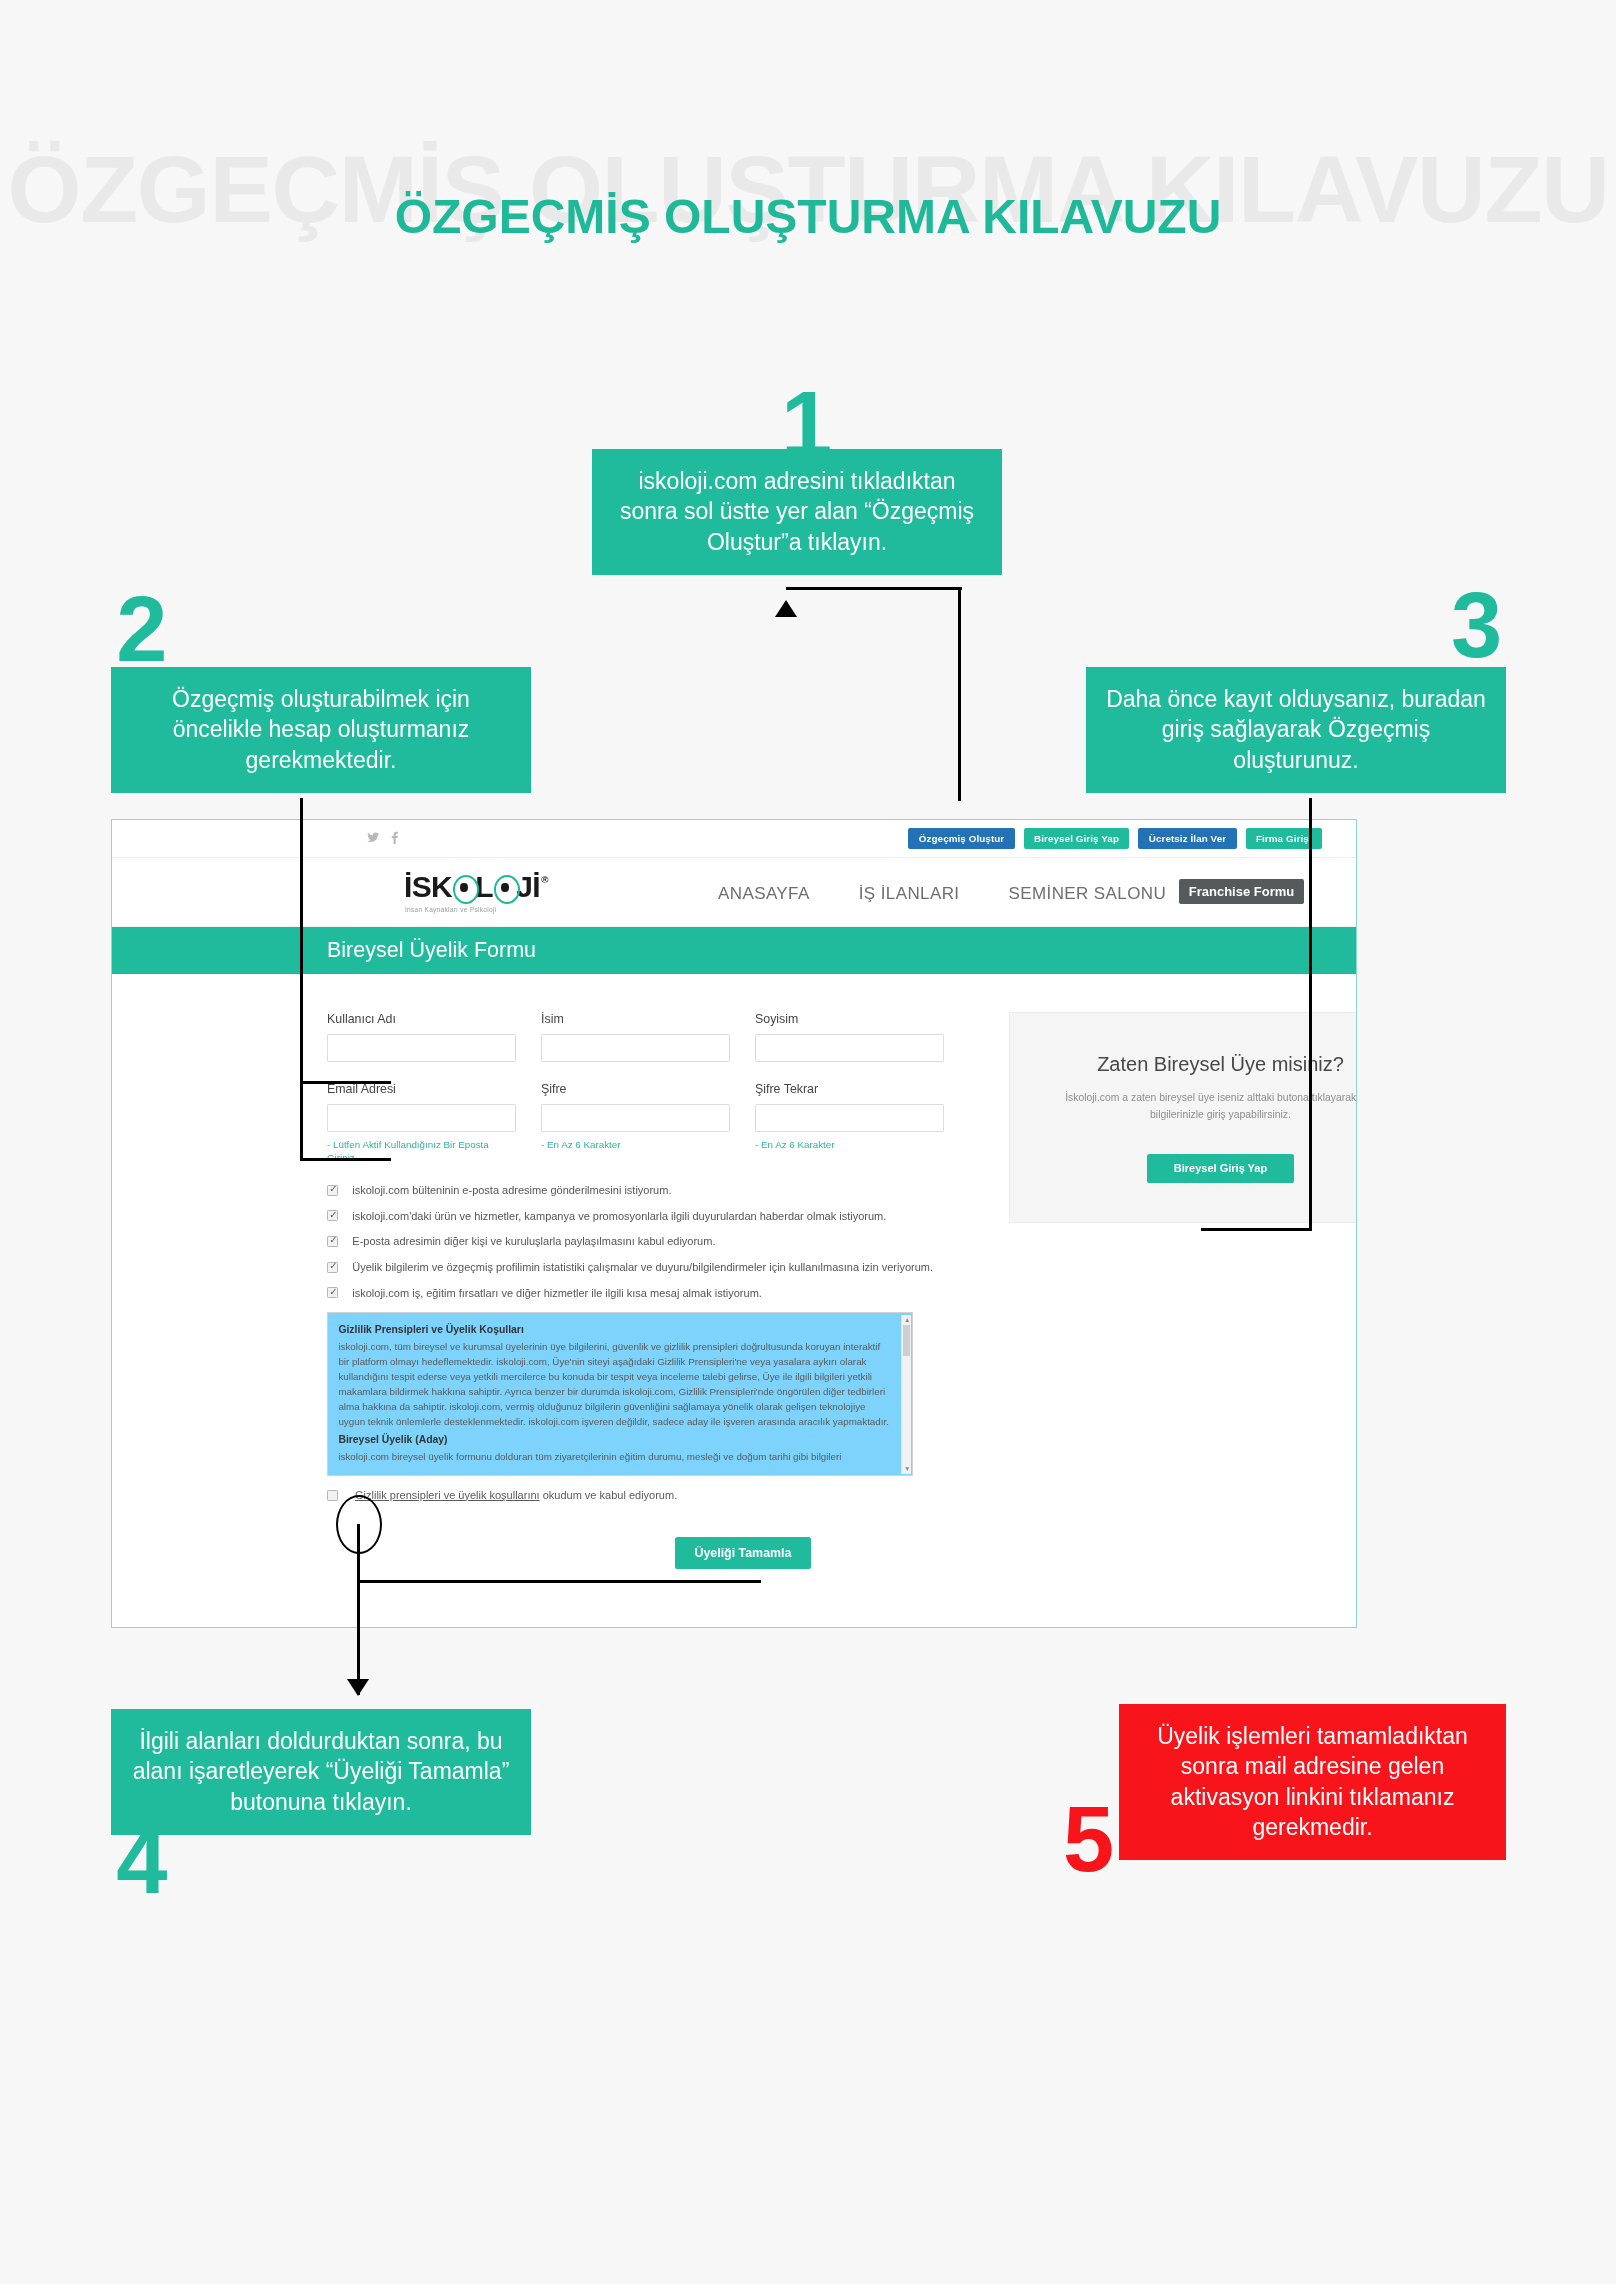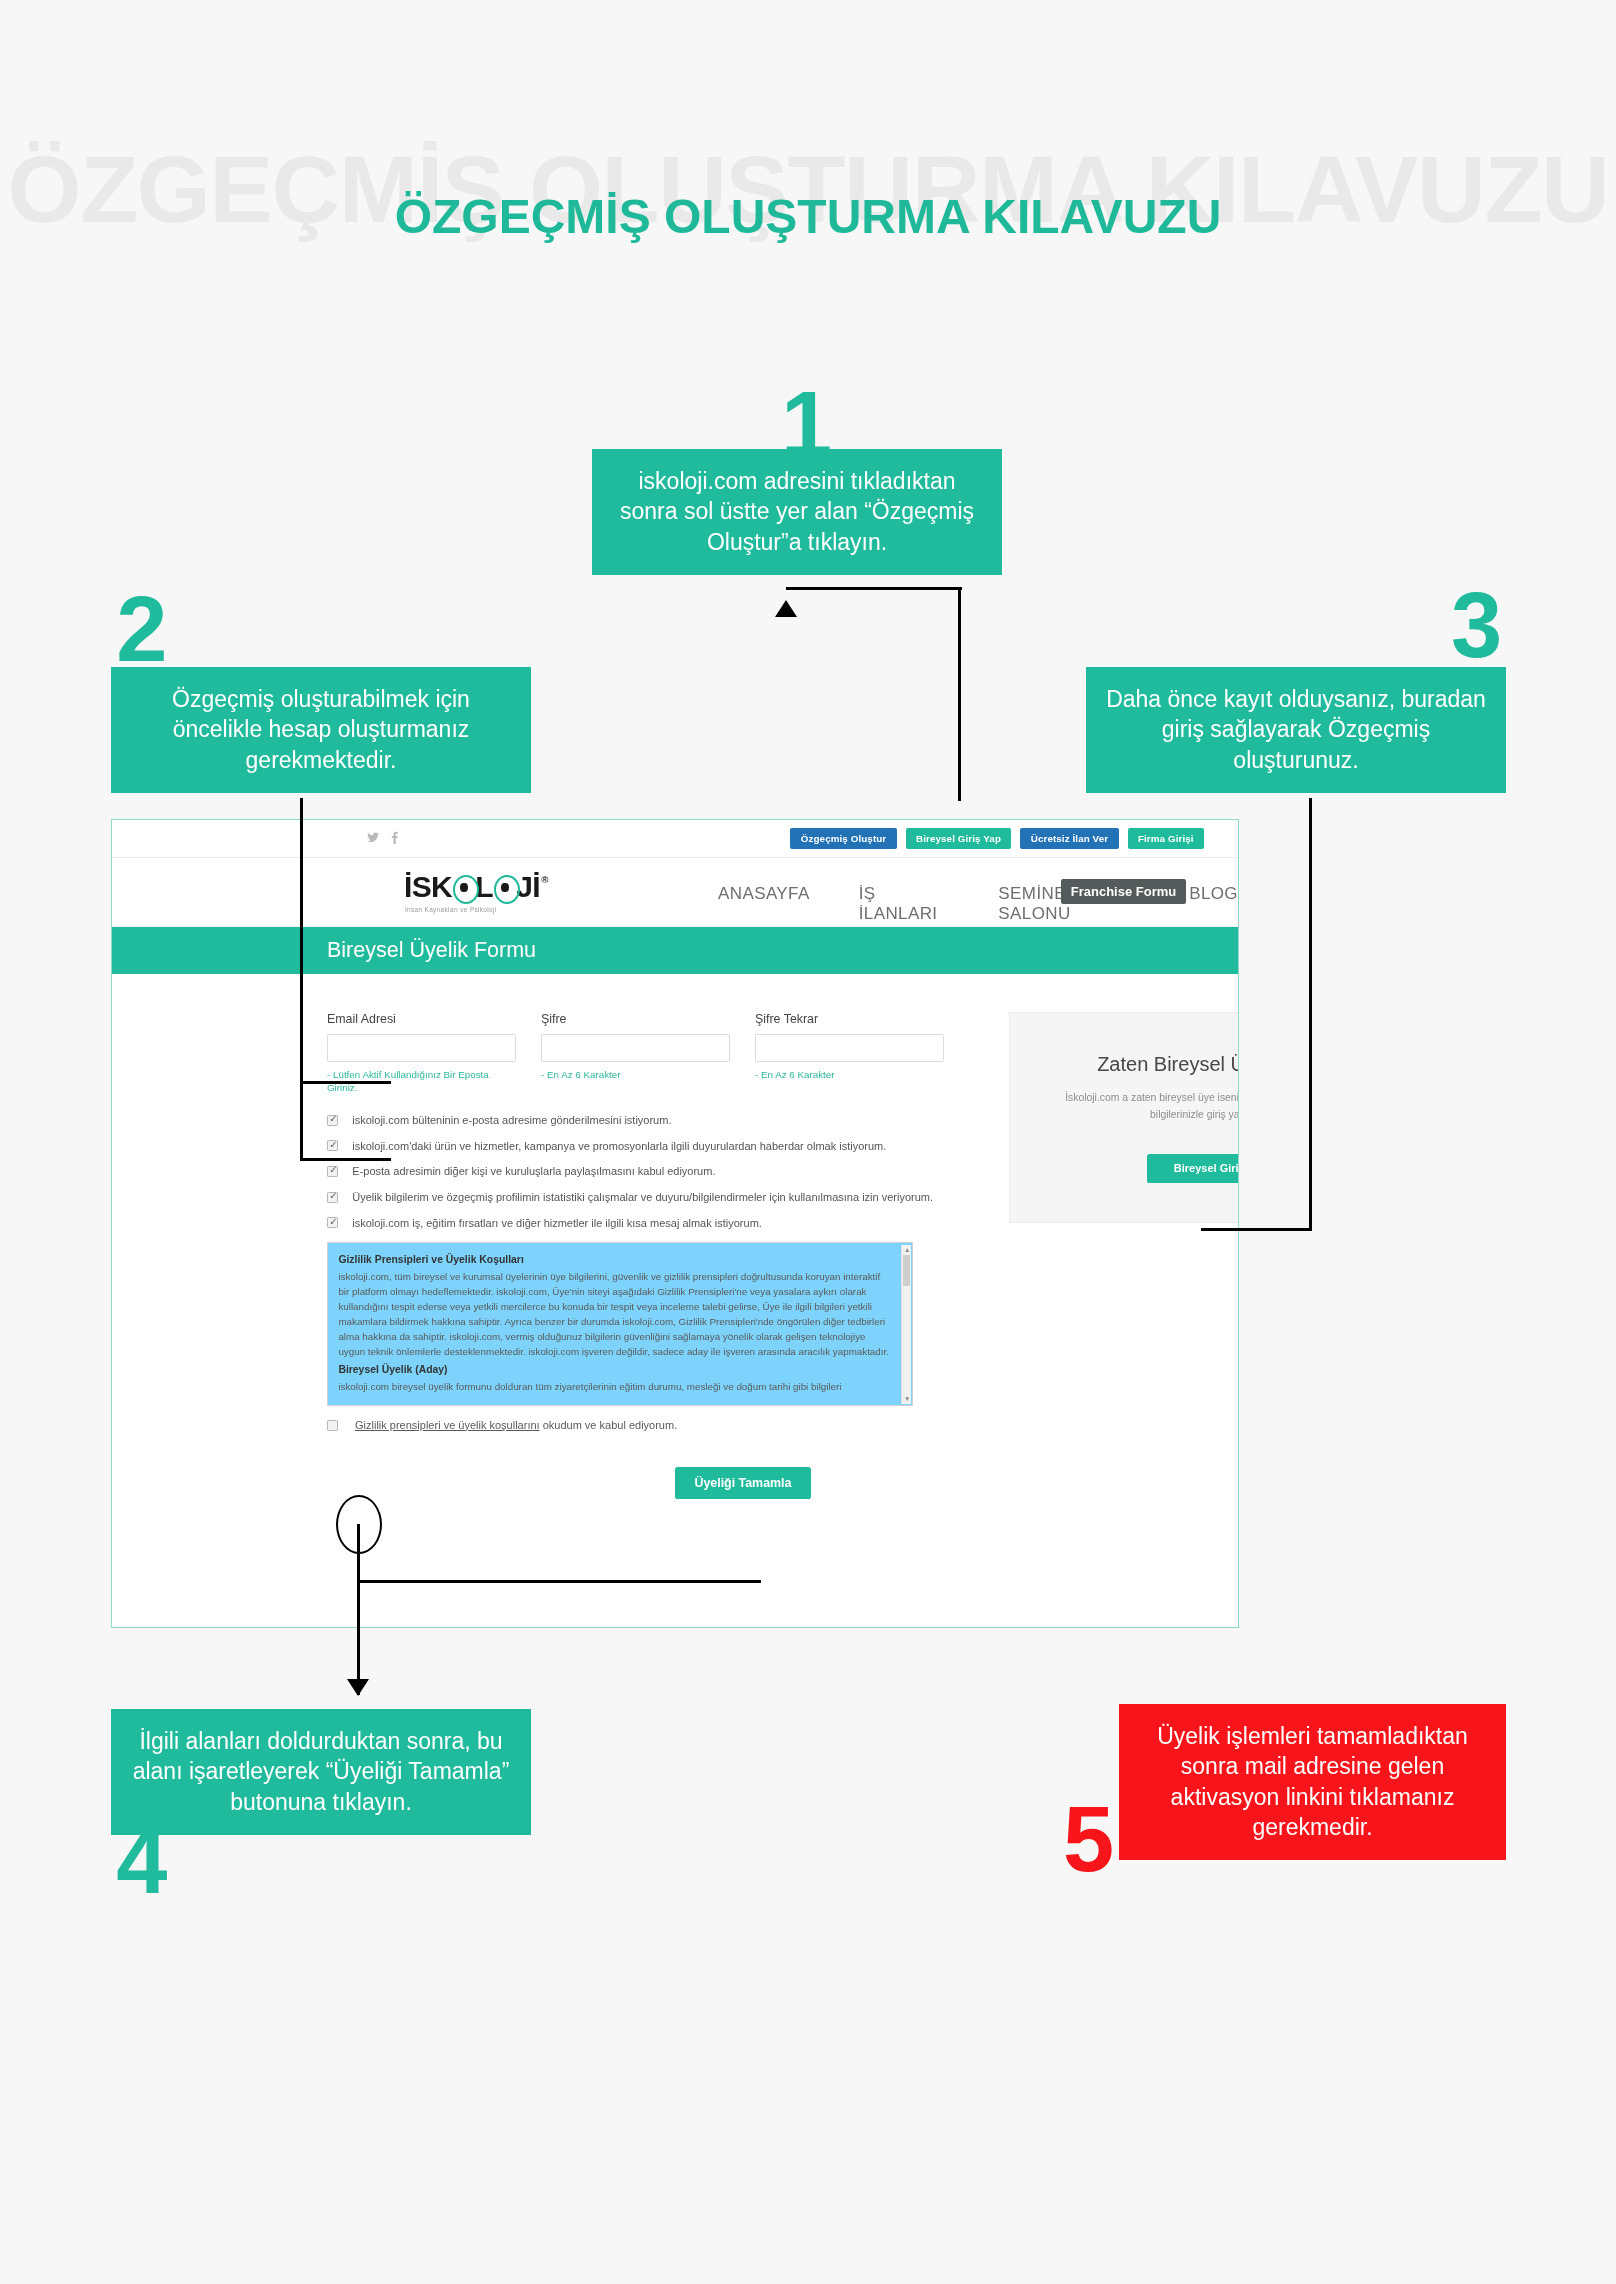--- a/index.html
+++ b/index.html
@@ -97,21 +97,21 @@
     position: absolute;
     border: 2.6px solid #000;
     border-radius: 50%;
     z-index: 6;
   }
 
   
   #site {
     position: absolute;
     left: 111px; top: 819px;
-    width: 1128px; height: 809px;
+    width: 1246px; height: 809px;
     background: #ffffff;
     border: 1.3px solid #8fd9cb;
     overflow: hidden;
   }
   .site-topbar {
     height: 38px;
     border-bottom: 0.7px solid #eee;
     position: relative;
     background: #fff;
   }
@@ -424,20 +424,34 @@
         <span>BLOG</span>
       </div>
       <div class="franchise">Franchise Formu</div>
     </div>
 
     <div class="page-banner">Bireysel Üyelik Formu</div>
 
     <div class="site-body">
       <div class="form-col">
 
+        <div class="field-row">
+          <div class="field">
+            <span class="lbl">Kullanıcı Adı</span>
+            <div class="inp"></div>
+          </div>
+          <div class="field">
+            <span class="lbl">İsim</span>
+            <div class="inp"></div>
+          </div>
+          <div class="field">
+            <span class="lbl">Soyisim</span>
+            <div class="inp"></div>
+          </div>
+        </div>
 
         <div class="field-row">
           <div class="field">
             <span class="lbl">Email Adresi</span>
             <div class="inp"></div>
             <div class="hint">- Lütfen Aktif Kullandığınız Bir Eposta Giriniz.</div>
           </div>
           <div class="field">
             <span class="lbl">Şifre</span>
             <div class="inp"></div>

